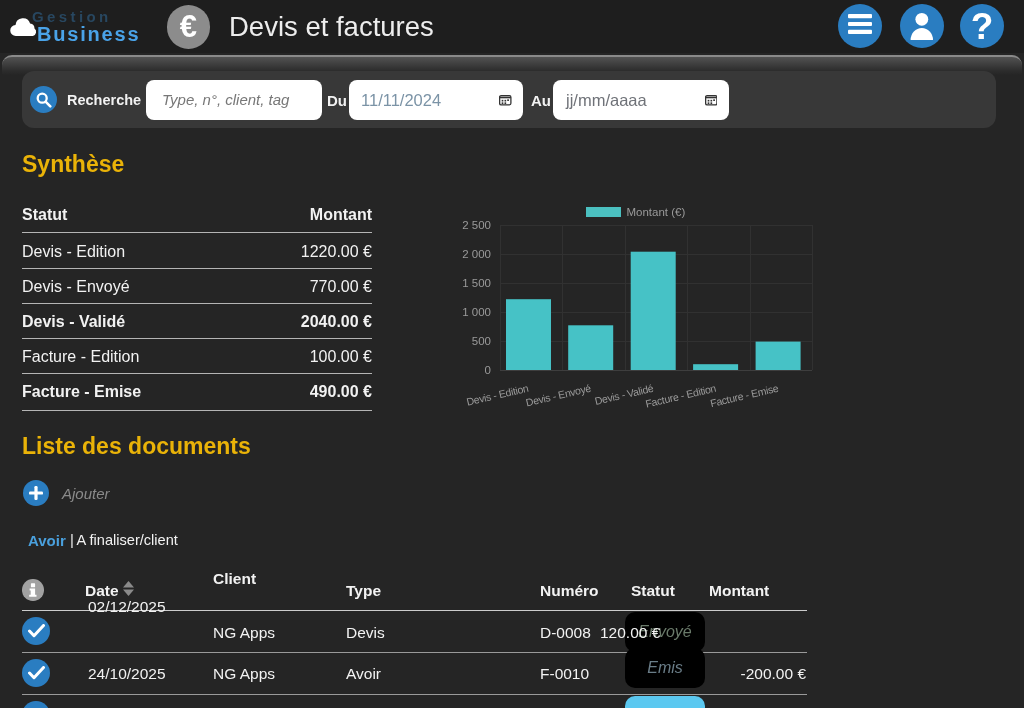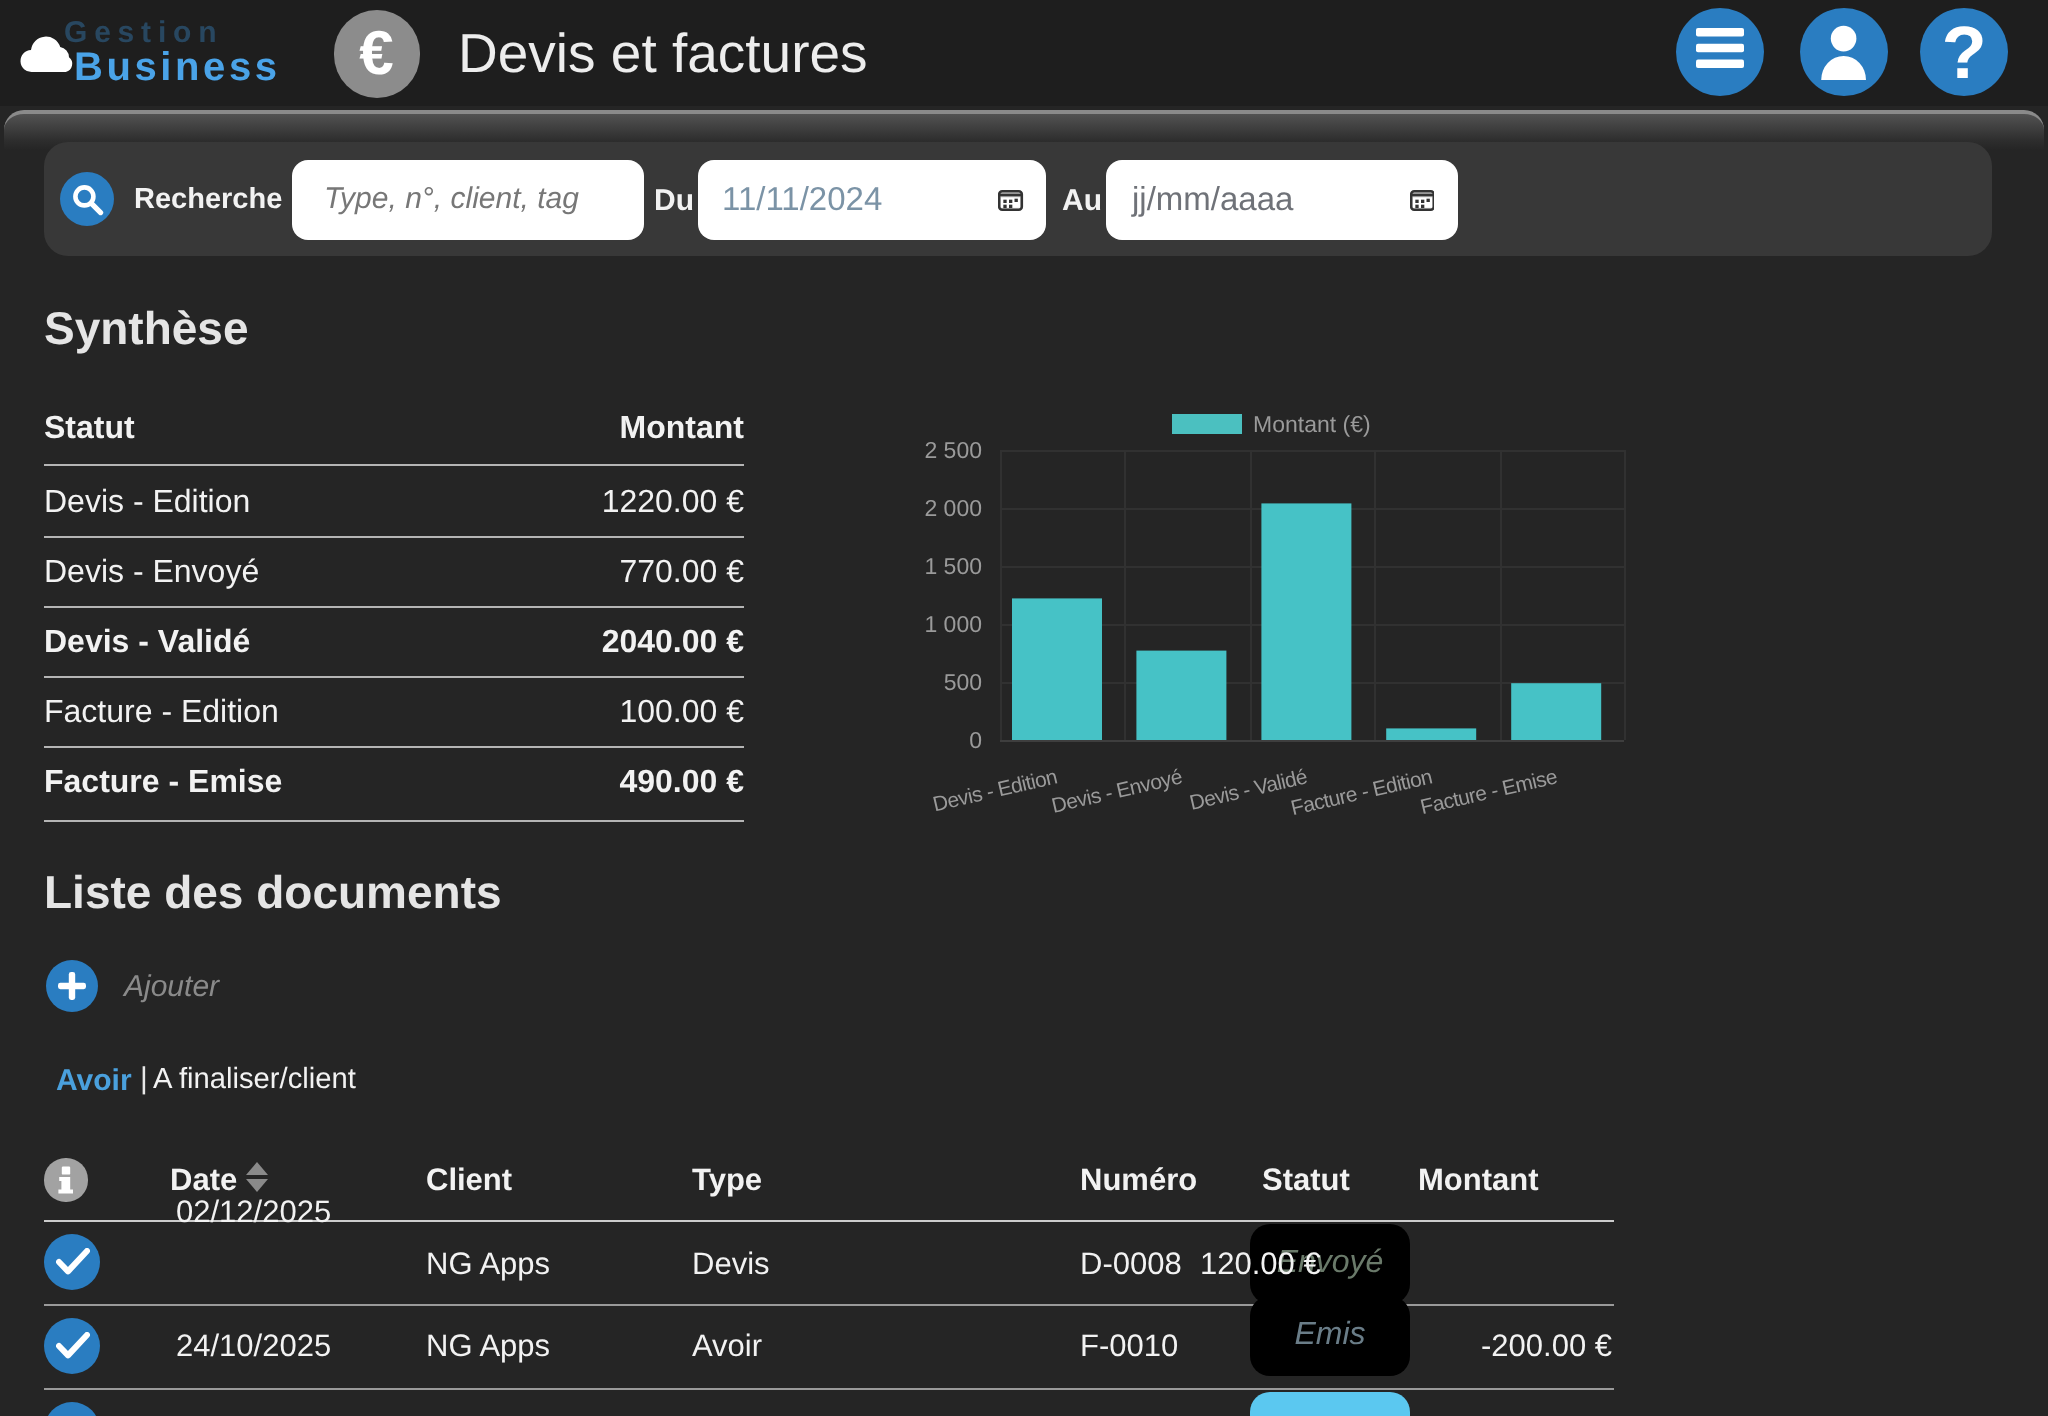--- a/index.html
+++ b/index.html
@@ -9,21 +9,21 @@
   #header { position:absolute; top:0; left:0; width:1024px; height:53px; background:#1e1e1e; }
   #band { position:absolute; top:55px; left:2px; width:1020px; height:20px; border-radius:10px 10px 0 0;
           border-top:2px solid #8a8a8a;
           background:linear-gradient(to bottom, #525252 0%, #2d2d2d 75%, #252525 100%); }
   .circbtn { position:absolute; border-radius:50%; }
   
   #searchbar { position:absolute; top:71px; left:22px; width:974px; height:57px; background:#383838; border-radius:12px; }
   .winput { position:absolute; top:79.5px; height:40px; background:#fff; border-radius:8px; }
   .lbl { position:absolute; color:#f2f2f2; font-weight:bold; font-size:15px; }
   
-  h2.blue { position:absolute; color:#e5e5e5; font-size:23px; font-weight:bold; }
+  h2.blue { position:absolute; color:#eab308; font-size:23px; font-weight:bold; }
   
   .srow { position:absolute; left:22px; width:350px; height:20px; color:#f2f2f2; font-size:16px; }
   .srow .v { position:absolute; right:0; top:0; }
   .sline { position:absolute; left:22px; width:350px; height:0; border-top:1.5px solid #b5b5b5; }
   
   .lhead { position:absolute; color:#f2f2f2; font-weight:bold; font-size:15.5px; }
   .lcell { position:absolute; color:#f2f2f2; font-size:15.5px; }
   .lline { position:absolute; left:22px; width:785px; height:0; border-top:1.5px solid #9a9a9a; }
   .badge { position:absolute; left:625px; width:80px; height:40px; border-radius:10px;
            font-style:italic; font-size:16px; text-align:center; line-height:40px; }
@@ -168,21 +168,21 @@
 <div class="circbtn" style="left:22px; top:579px; width:21.5px; height:21.5px; background:#a2a2a2;"></div>
 <svg class="abs" style="left:22px; top:579px;" width="22" height="22" viewBox="0 0 22 22">
   <rect x="8.9" y="4.3" width="4.2" height="4" rx="0.6" fill="#fff"></rect>
   <path d="M7.6 9.5 h5.5 v6.2 h1.4 v2 H7.2 v-2 h1.5 v-4.2 H7.6 z" fill="#fff"></path>
 </svg>
 <div class="lhead" style="left:85px; top:582px;">Date</div>
 <svg class="abs" style="left:121.5px; top:580.5px;" width="13" height="15" viewBox="0 0 13 15">
   <path d="M6.5 0 L12 6.5 H1 Z" fill="#8a8a8a"></path>
   <path d="M6.5 15 L12 8.5 H1 Z" fill="#8a8a8a"></path>
 </svg>
-<div class="lhead" style="left:213px; top:582px;">Client</div>
+<div class="lhead" style="left:213px; top:570px;">Client</div>
 <div class="lhead" style="left:346px; top:582px;">Type</div>
 <div class="lhead" style="left:540px; top:582px;">Numéro</div>
 <div class="lhead" style="left:631px; top:582px;">Statut</div>
 <div class="lhead" style="left:709px; top:582px;">Montant</div>
 <div class="lline" style="top:610px; border-top-color:#cccccc;"></div>
 
 <div class="circbtn chk" style="left:22px; top:617px; width:28px; height:28px; background:#2a7dc1;"></div>
 <svg class="abs" style="left:28px; top:624px;" width="17" height="14" viewBox="0 0 17 14">
   <path d="M1.5 7 L6 11.7 L15.5 1.5" fill="none" stroke="#fff" stroke-width="3" stroke-linecap="round" stroke-linejoin="round"></path>
 </svg>

